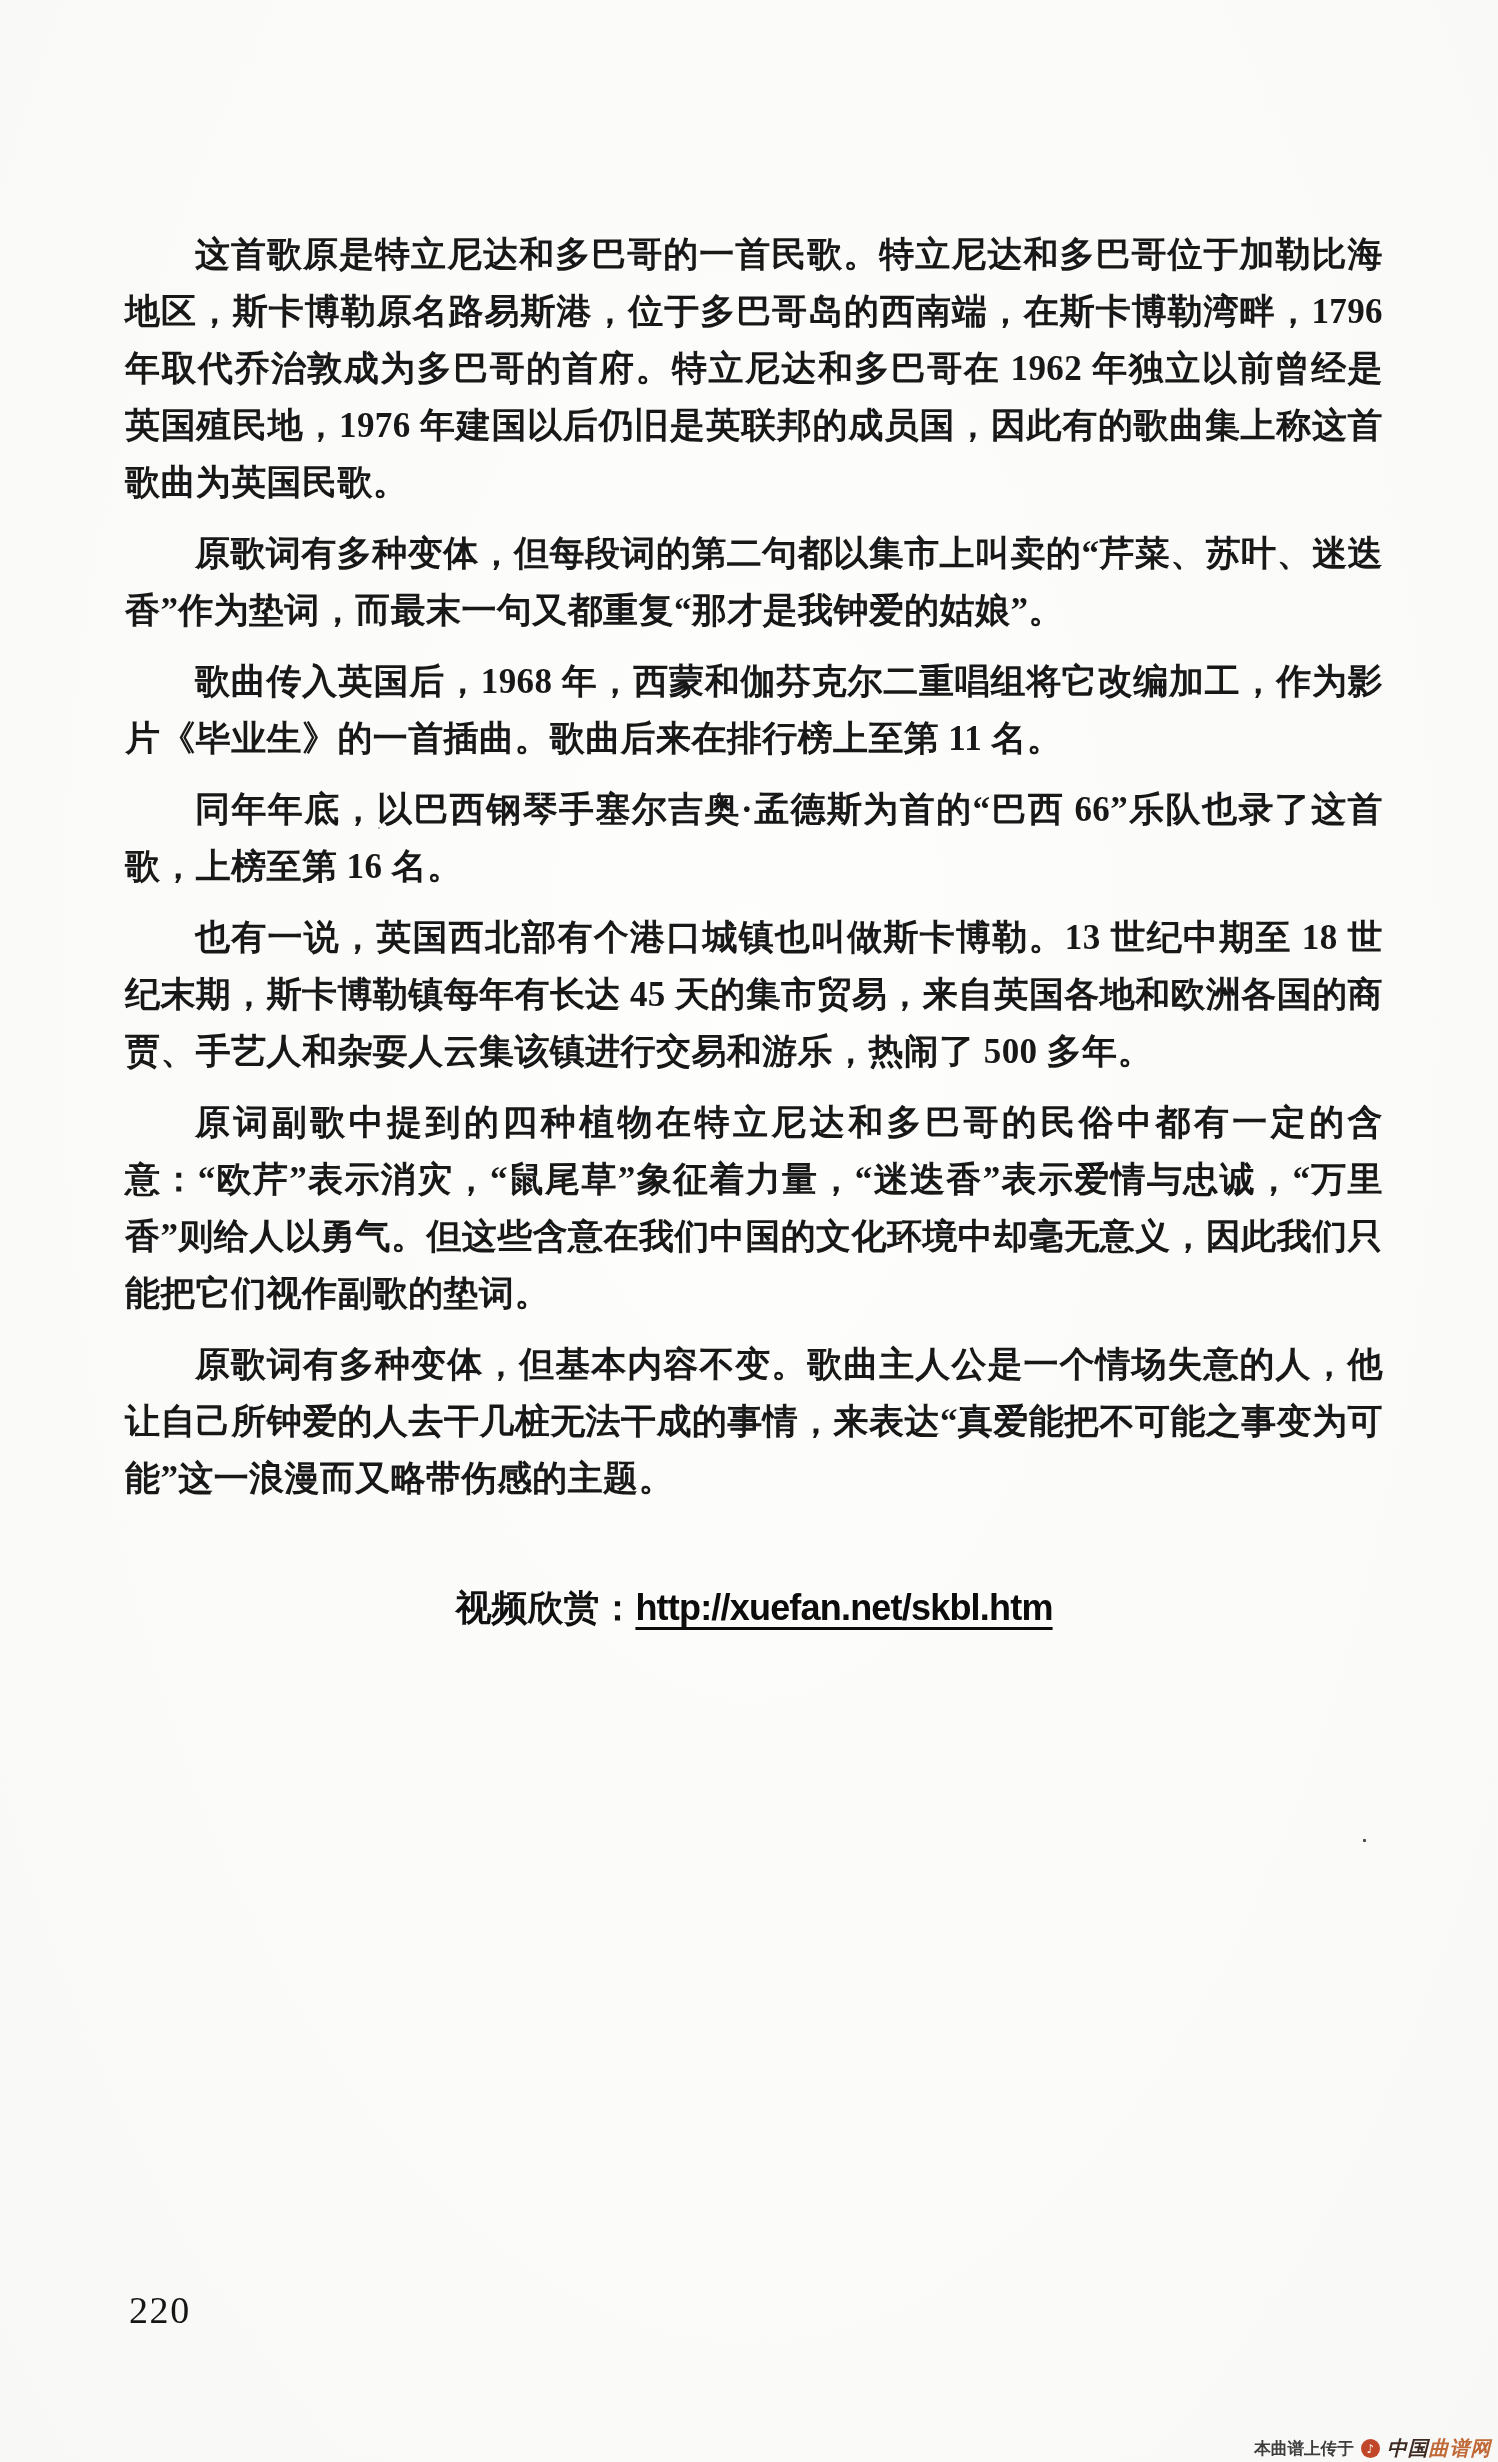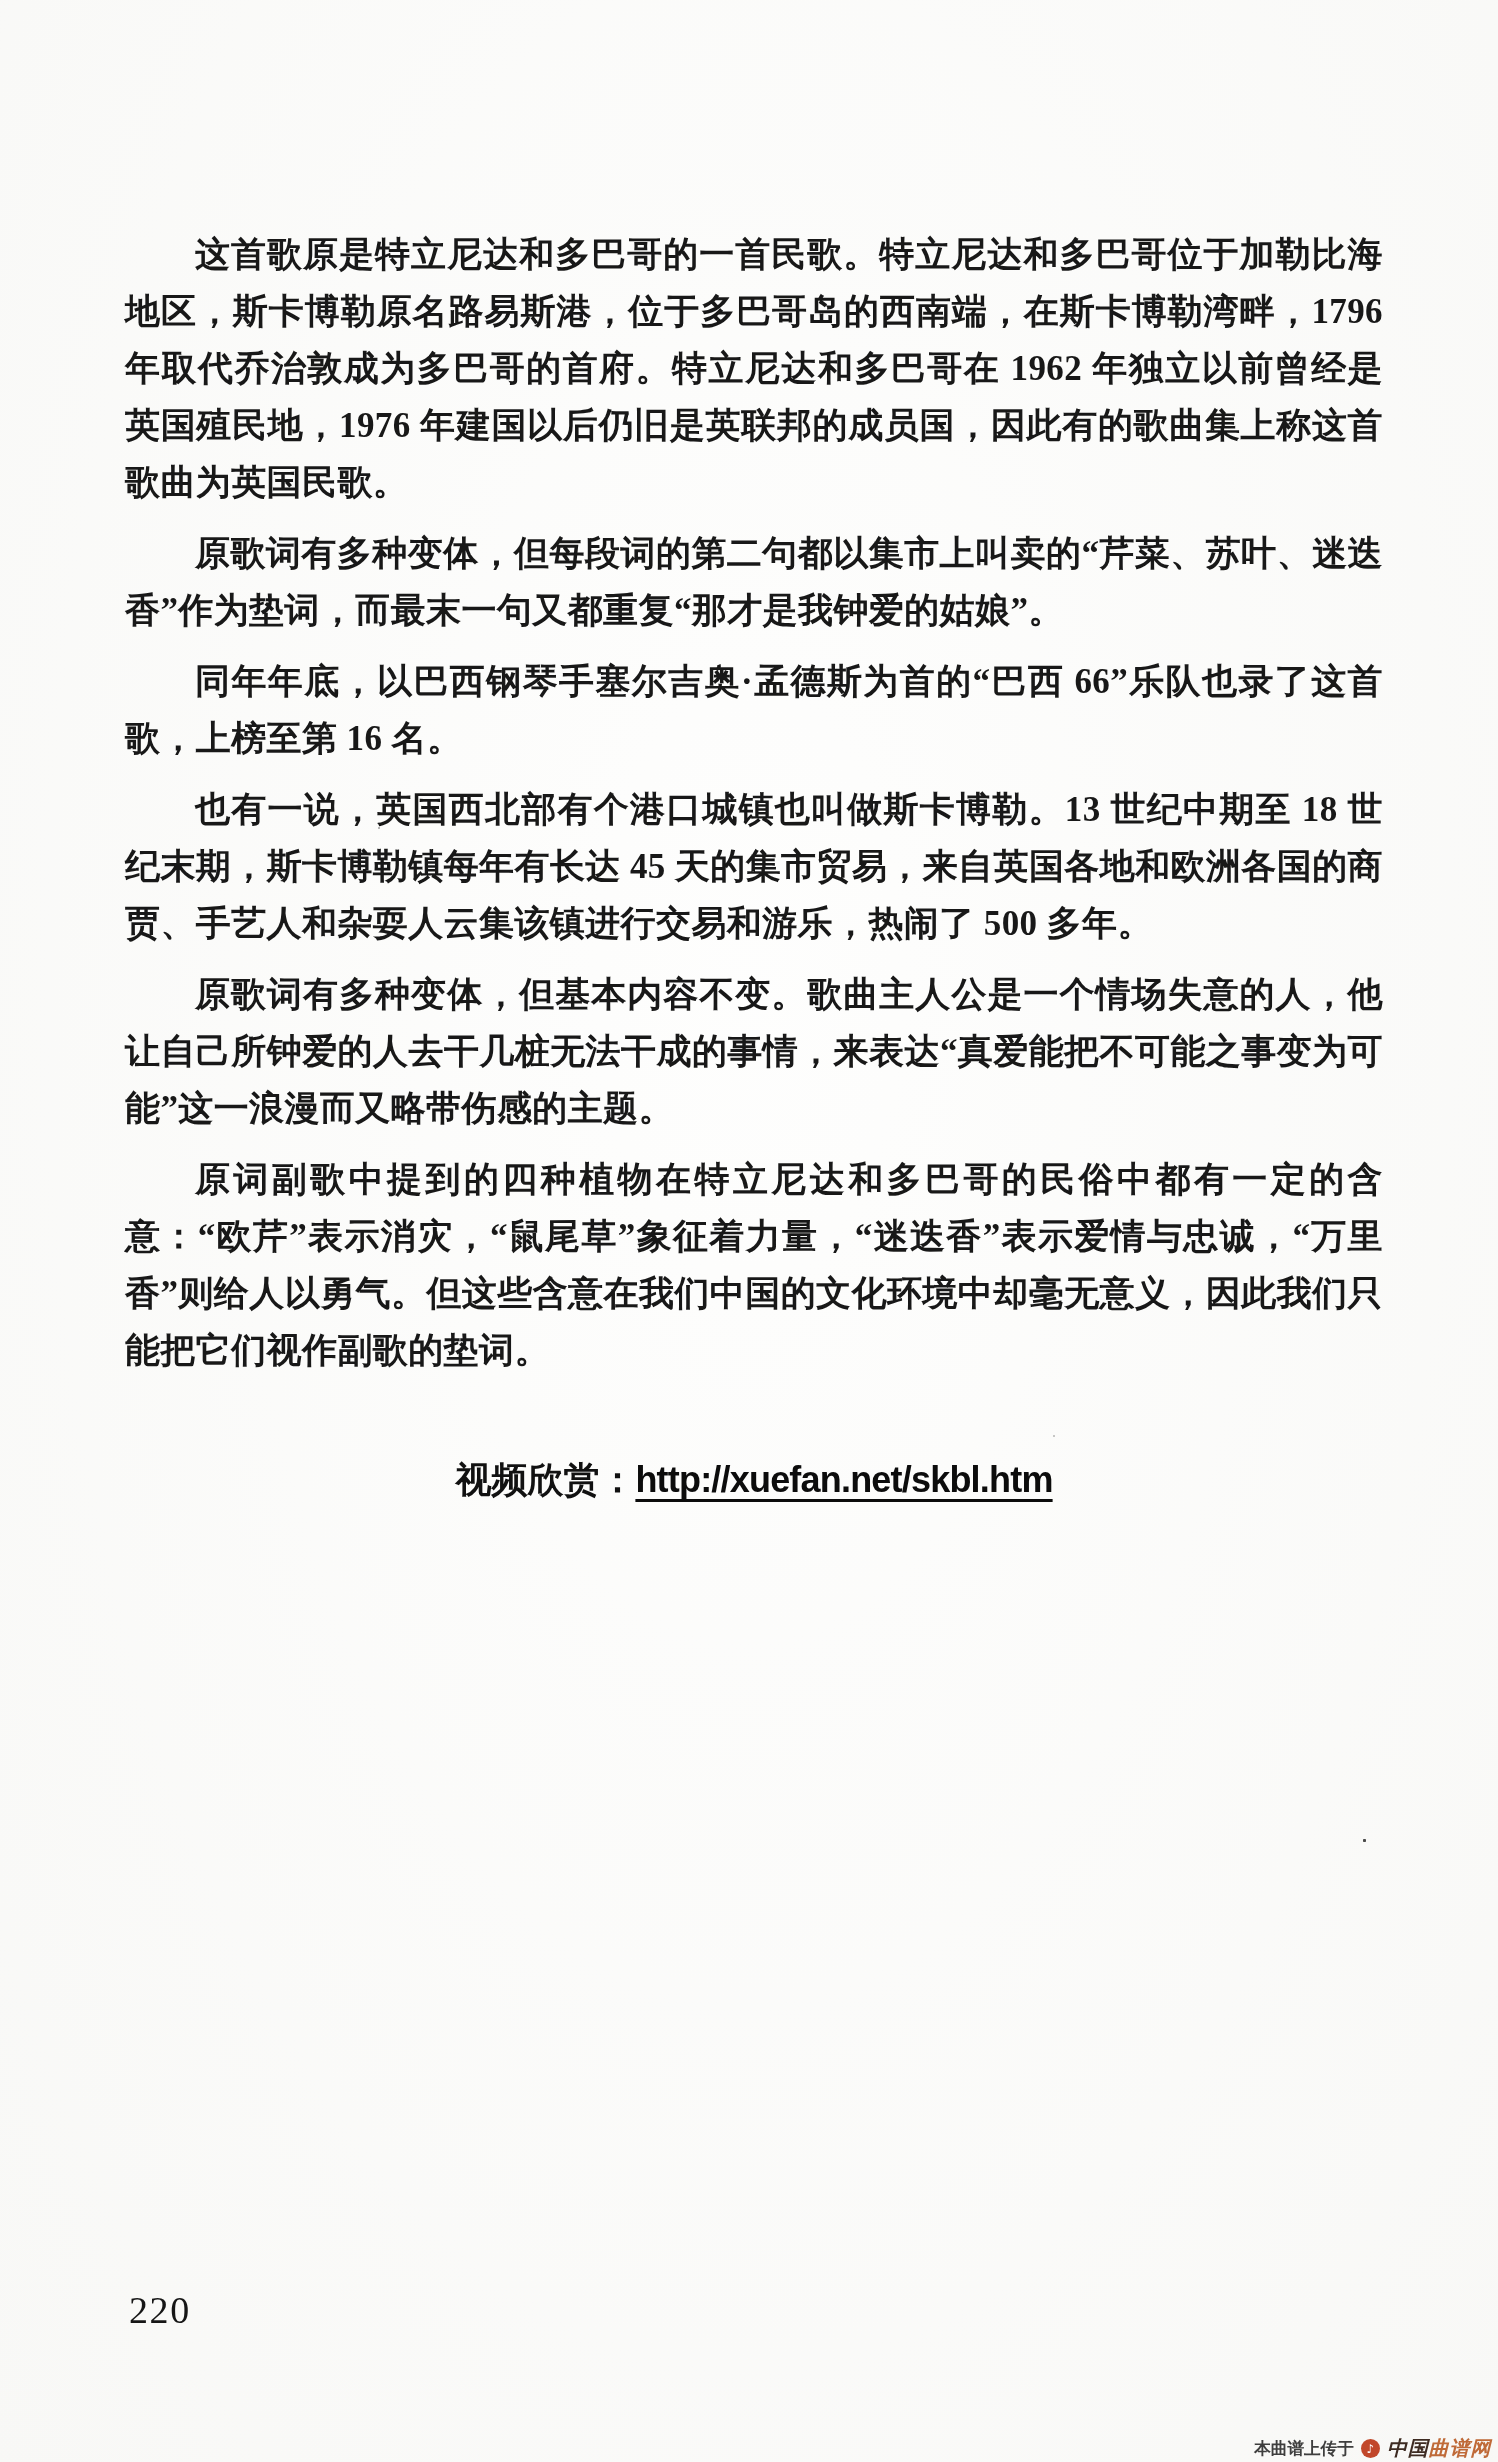--- a/index.html
+++ b/index.html
@@ -108,24 +108,25 @@
   .speck-3 { left: 1053px; top: 1435px; width: 2.4px; height: 1.6px; opacity: 0.3; }
 </style>
 </head>
 <body>
 
 <div class="scan-page">
 
   <div class="content">
     <p class="para">这首歌原是特立尼达和多巴哥的一首民歌。特立尼达和多巴哥位于加勒比海地区，斯卡博勒原名路易斯港，位于多巴哥岛的西南端，在斯卡博勒湾畔，1796 年取代乔治敦成为多巴哥的首府。特立尼达和多巴哥在 1962 年独立以前曾经是英国殖民地，1976 年建国以后仍旧是英联邦的成员国，因此有的歌曲集上称这首歌曲为英国民歌。</p>
     <p class="para">原歌词有多种变体，但每段词的第二句都以集市上叫卖的“芹菜、苏叶、迷迭香”作为垫词，而最末一句又都重复“那才是我钟爱的姑娘”。</p>
+    <p class="para">歌曲传入英国后，1968 年，西蒙和伽芬克尔二重唱组将它改编加工，作为影片《毕业生》的一首插曲。歌曲后来在排行榜上至第 11 名。</p>
     <p class="para">同年年底，以巴西钢琴手塞尔吉奥·孟德斯为首的“巴西 66”乐队也录了这首歌，上榜至第 16 名。</p>
     <p class="para">也有一说，英国西北部有个港口城镇也叫做斯卡博勒。13 世纪中期至 18 世纪末期，斯卡博勒镇每年有长达 45 天的集市贸易，来自英国各地和欧洲各国的商贾、手艺人和杂耍人云集该镇进行交易和游乐，热闹了 500 多年。</p>
+    <p class="para">原词副歌中提到的四种植物在特立尼达和多巴哥的民俗中都有一定的含意：“欧芹”表示消灾，“鼠尾草”象征着力量，“迷迭香”表示爱情与忠诚，“万里香”则给人以勇气。但这些含意在我们中国的文化环境中却毫无意义，因此我们只能把它们视作副歌的垫词。</p>
     <p class="para">原歌词有多种变体，但基本内容不变。歌曲主人公是一个情场失意的人，他让自己所钟爱的人去干几桩无法干成的事情，来表达“真爱能把不可能之事变为可能”这一浪漫而又略带伤感的主题。</p>
-    <p class="para">原词副歌中提到的四种植物在特立尼达和多巴哥的民俗中都有一定的含意：“欧芹”表示消灾，“鼠尾草”象征着力量，“迷迭香”表示爱情与忠诚，“万里香”则给人以勇气。但这些含意在我们中国的文化环境中却毫无意义，因此我们只能把它们视作副歌的垫词。</p>
 
     <div class="video-line">
       <span class="video-label">视频欣赏：</span><span class="video-url">http://xuefan.net/skbl.htm</span>
     </div>
   </div>
 
   <div class="page-number">220</div>
 
   <div class="watermark">
     <span class="wm-prefix">本曲谱上传于</span>

